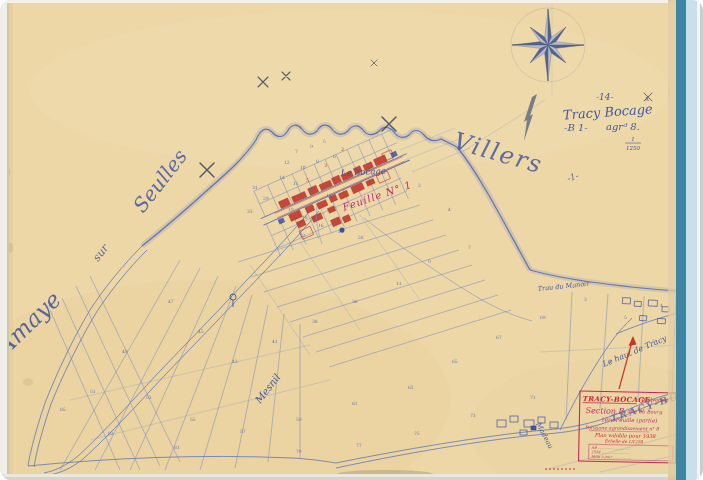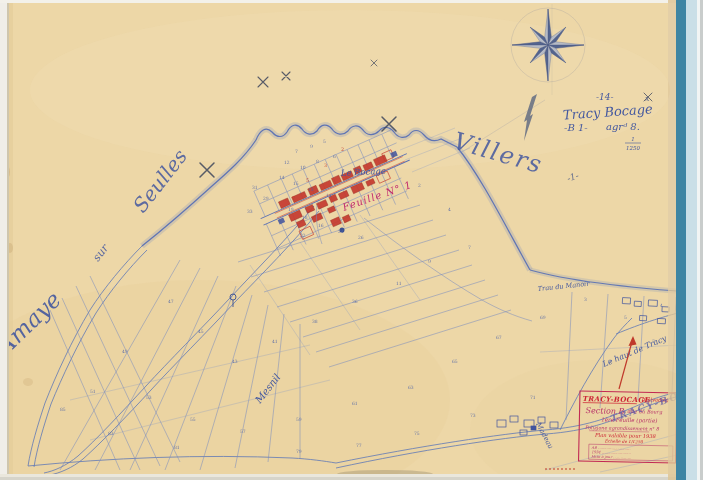--- a/index.html
+++ b/index.html
@@ -1,16 +1,16 @@
 <!DOCTYPE html>
 <html><head>
 <meta charset="utf-8">
 <style>
   html,body{margin:0;padding:0;background:#ffffff;}
-  .stage{position:relative;width:703px;height:480px;overflow:hidden;background:#ffffff;}
+  .stage{position:relative;width:703px;height:480px;overflow:hidden;background:#ffffff;border-radius:11px;}
   svg{display:block;}
   .hand{font-family:"DejaVu Serif",serif;font-style:italic;fill:#44589f;}
   .pencil{font-family:"DejaVu Serif",serif;font-style:italic;fill:#68718e;}
   .cart{font-family:"DejaVu Serif",serif;font-style:italic;}
   .mapline{stroke:#7488c0;stroke-width:0.6;fill:none;opacity:0.85;}
   .mapline2{stroke:#7e92c6;stroke-width:0.5;fill:none;opacity:0.6;}
   .road{stroke:#6079b6;stroke-width:0.9;fill:none;opacity:0.9;}
   #parcel-layer text{font-family:"DejaVu Serif",serif;font-size:4.5px;fill:#4c62a8;opacity:0.85;}
   #rednum-layer text{font-family:"DejaVu Serif",serif;font-size:4.8px;fill:#c03a2b;opacity:0.9;}
 </style>

